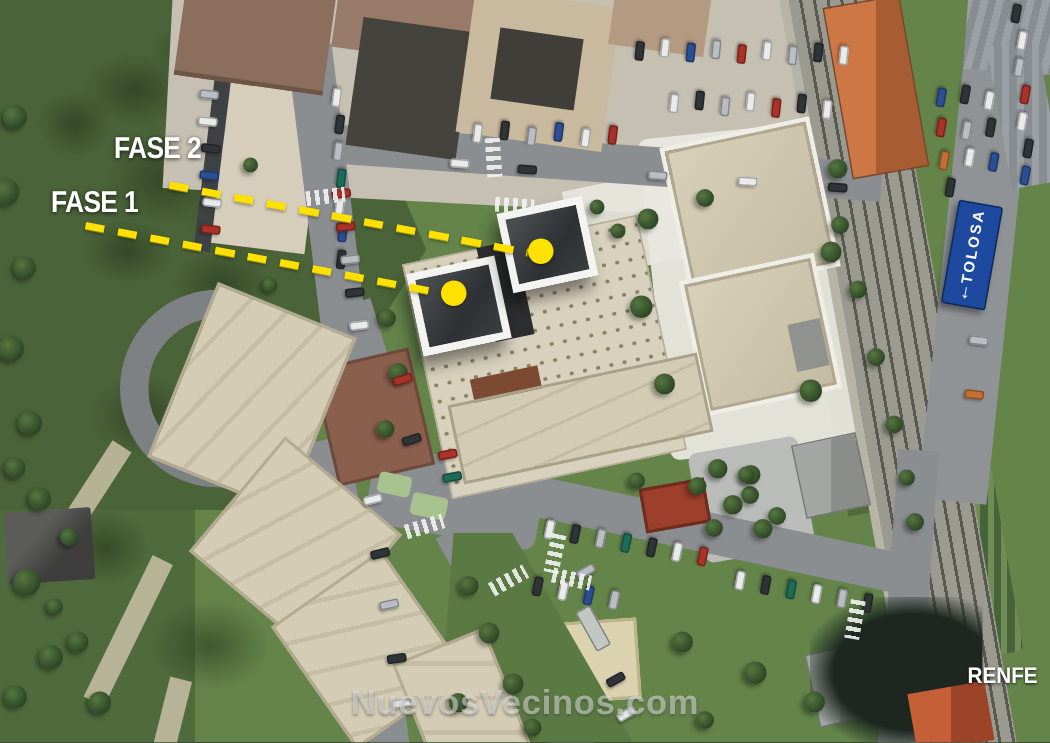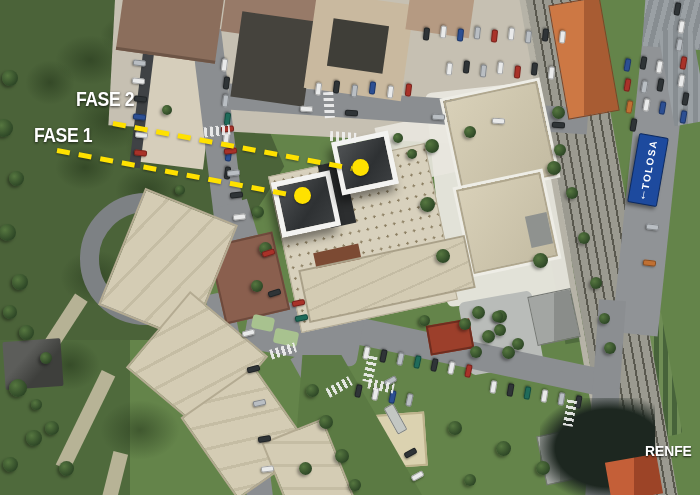--- a/index.html
+++ b/index.html
@@ -276,14 +276,15 @@
   <div class="dot" style="left: 351.5px; top: 158.5px;"></div>
   <div class="dot" style="left: 293.5px; top: 186.5px;"></div>
   <div class="fase-label" style="left: 76px; top: 88px;">FASE 2</div>
   <div class="fase-label" style="left: 34px; top: 124px;">FASE 1</div>
 
   <div id="tolosa-sign">
     <span class="vtext">TOLOSA</span>
     <span class="arrow">↓</span>
   </div>
   <div id="renfe-label">RENFE</div>
+  <div id="watermark">NuevosVecinos.com</div>
 
 </div>
 
 </body></html>

